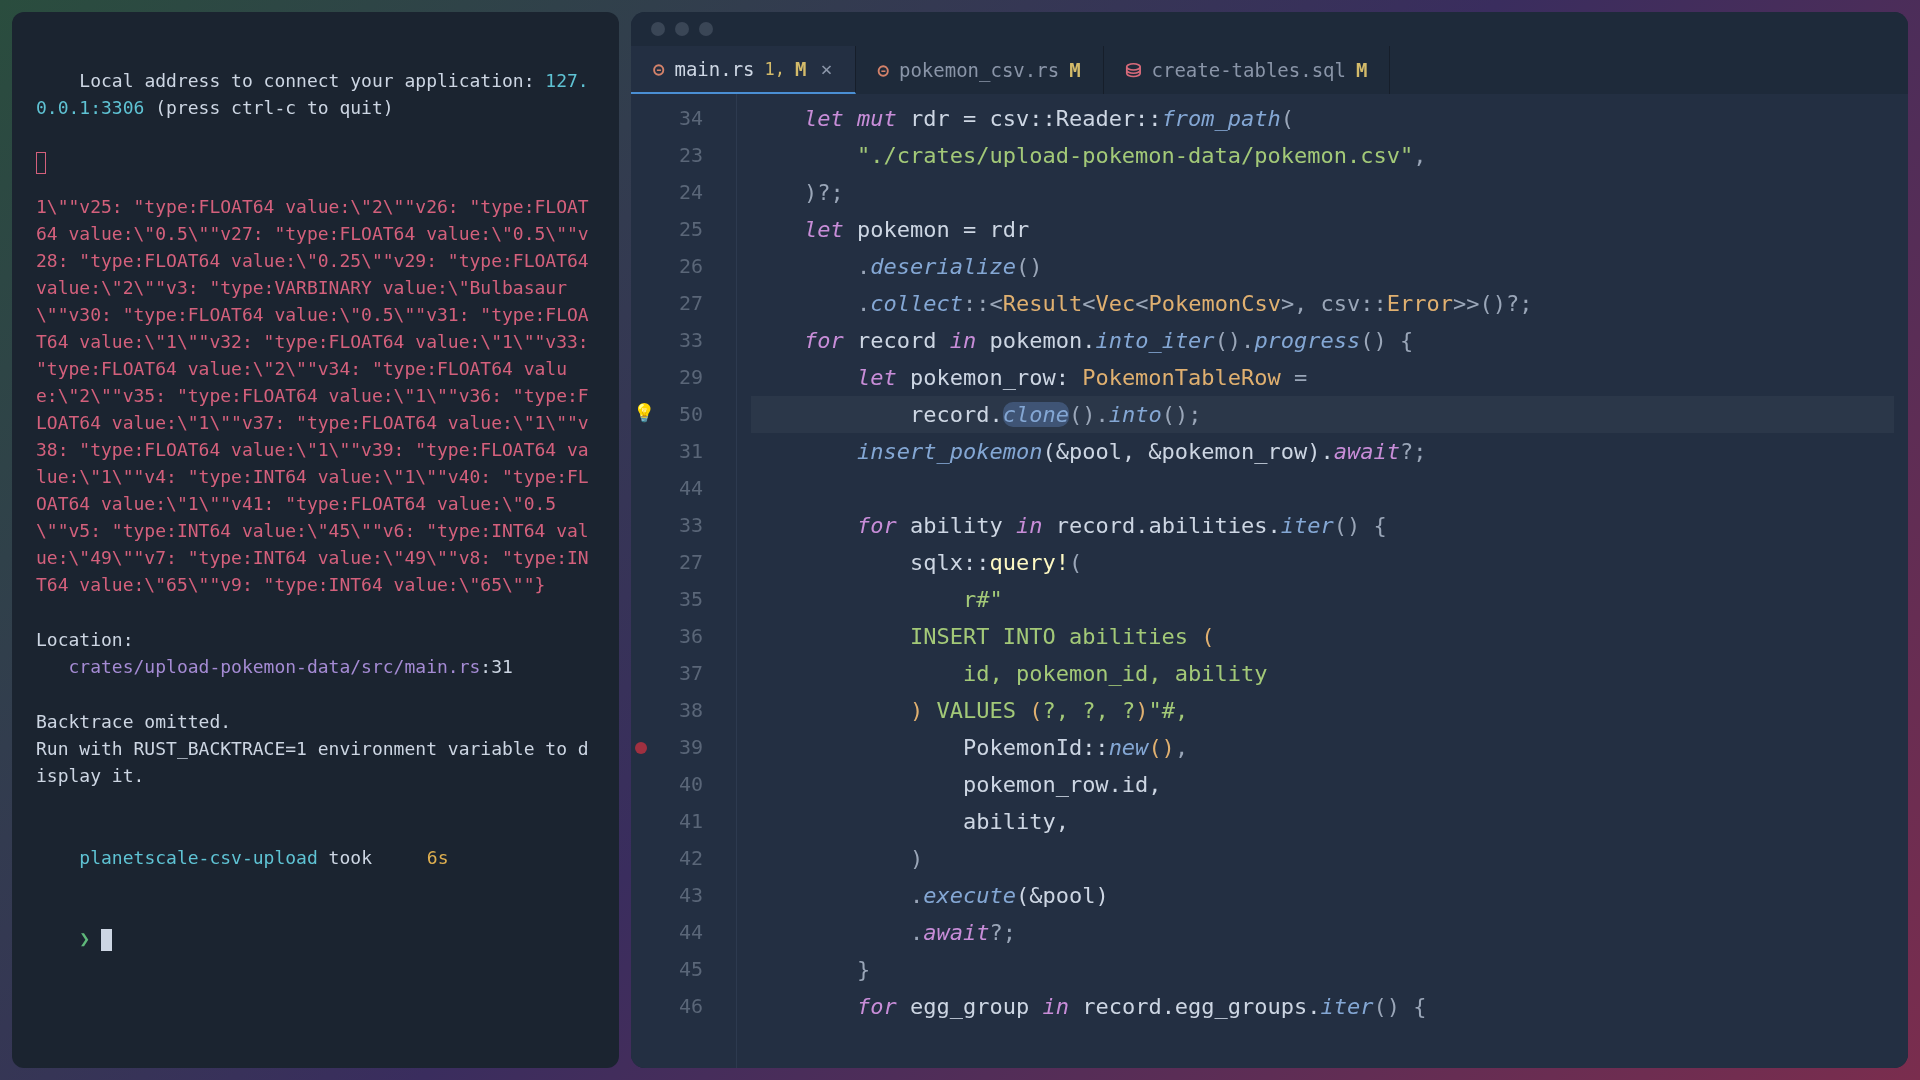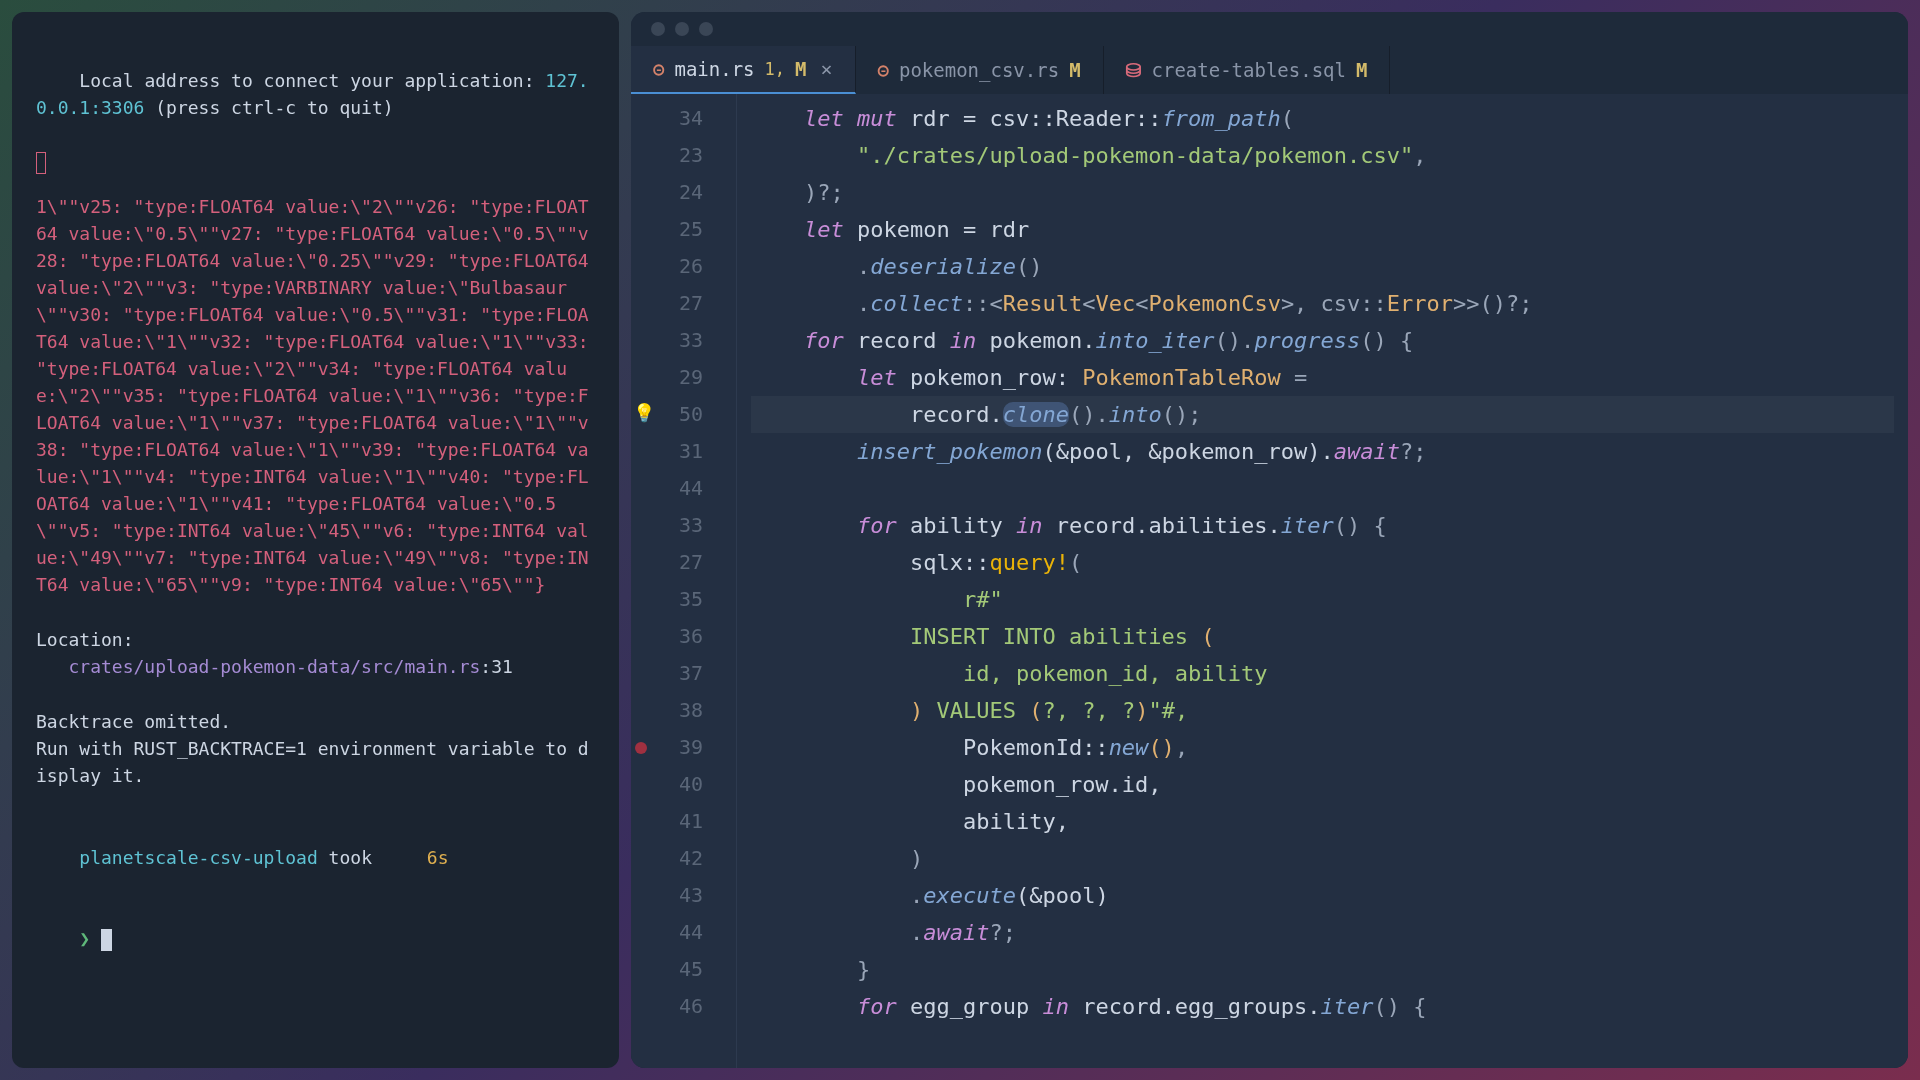--- a/index.html
+++ b/index.html
@@ -123,21 +123,21 @@
   white-space: pre;
 }
 .code-row { height: 37px; position: relative; }
 .hl { background: rgba(255,255,255,0.04); }
 .kw { color: #c88dd8; font-style: italic; }
 .fn { color: #84a7d4; font-style: italic; }
 .type { color: #e0b070; }
 .str { color: #a3c978; }
 .var { color: #cdd6e3; }
 .punct { color: #9aa6b8; }
-.macro { color: #eab308; }
+.macro { color: #fef9c3; }
 .sel { background: rgba(100,140,200,0.35); border-radius: 10px; }
 .bulb {
   position: absolute;
   color: #e0b050;
   font-size: 18px;
 }
 .bp {
   position: absolute;
   width: 12px;
   height: 12px;

